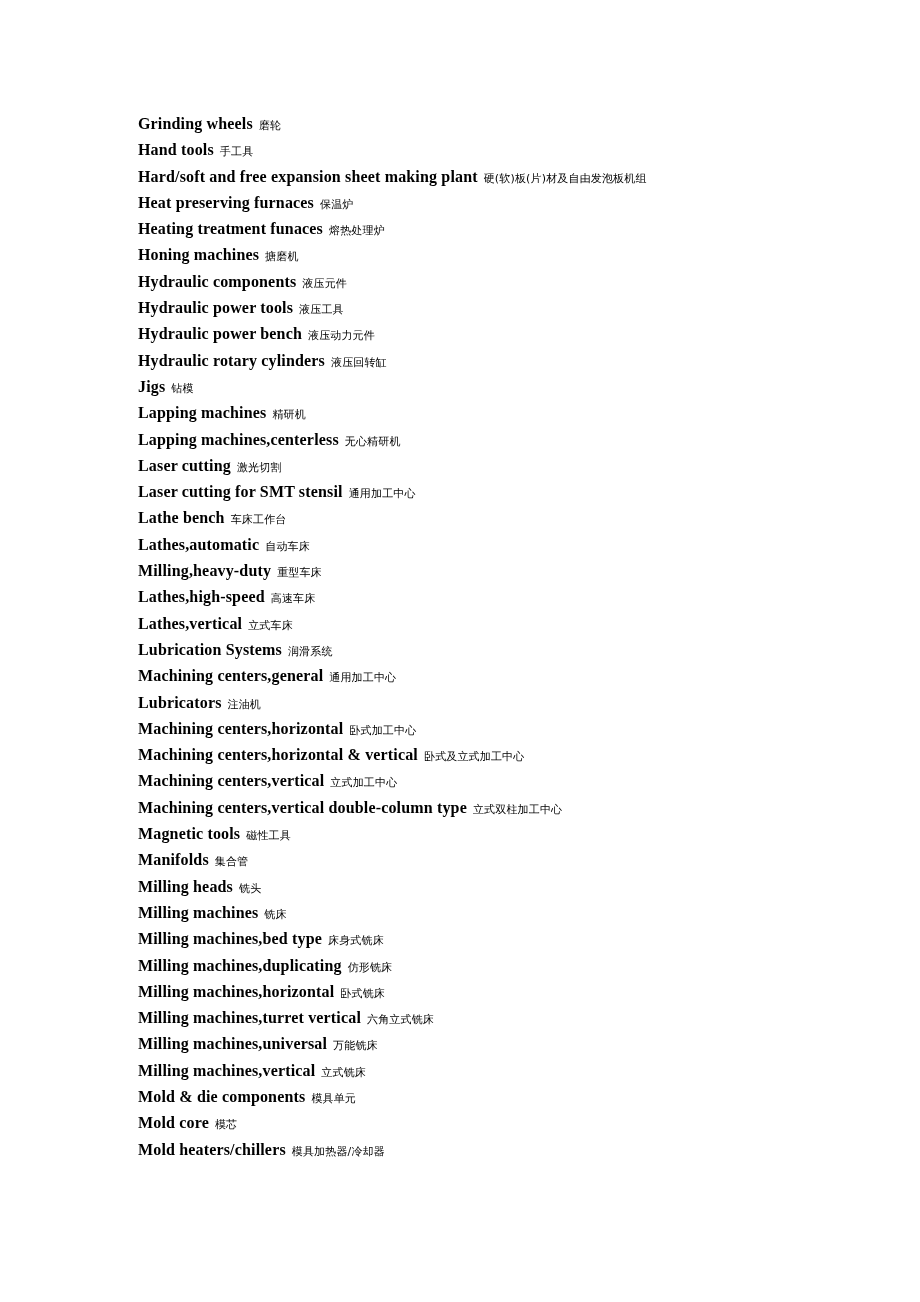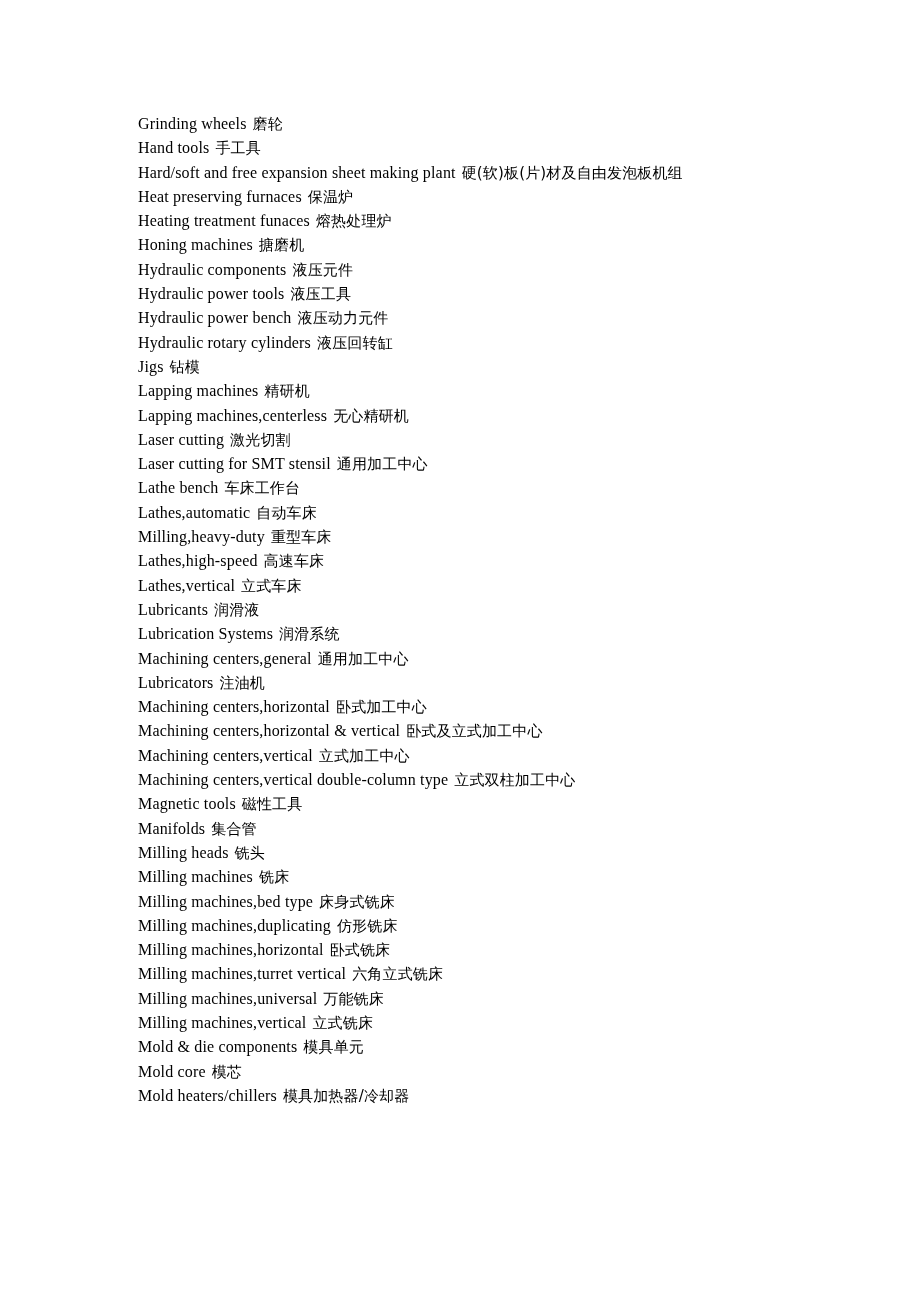--- a/index.html
+++ b/index.html
@@ -30,24 +30,25 @@
   }
   .glossary-entry {
     font-size: 16px;
     line-height: 24.3px;
     white-space: nowrap;
     color: #000000;
     letter-spacing: 0.01em;
   }
   .term-en {
     font-family: "Liberation Serif", "DejaVu Serif", serif;
+    font-weight: bold;
   }
   .term-zh {
     font-family: "DejaVu Sans", "Liberation Sans", sans-serif;
-    font-size: 15px;
+    font-size: 11px;
     margin-left: 6px;
   }
 </style>
 </head>
 <body>
 
 <div class="page">
   <div class="glossary-body">
       <div class="glossary-entry"><span class="term-en">Grinding wheels</span><span class="term-zh">磨轮</span></div>
       <div class="glossary-entry"><span class="term-en">Hand tools</span><span class="term-zh">手工具</span></div>
@@ -62,21 +63,20 @@
       <div class="glossary-entry"><span class="term-en">Jigs</span><span class="term-zh">钻模</span></div>
       <div class="glossary-entry"><span class="term-en">Lapping machines</span><span class="term-zh">精研机</span></div>
       <div class="glossary-entry"><span class="term-en">Lapping machines,centerless</span><span class="term-zh">无心精研机</span></div>
       <div class="glossary-entry"><span class="term-en">Laser cutting</span><span class="term-zh">激光切割</span></div>
       <div class="glossary-entry"><span class="term-en">Laser cutting for SMT stensil</span><span class="term-zh">通用加工中心</span></div>
       <div class="glossary-entry"><span class="term-en">Lathe bench</span><span class="term-zh">车床工作台</span></div>
       <div class="glossary-entry"><span class="term-en">Lathes,automatic</span><span class="term-zh">自动车床</span></div>
       <div class="glossary-entry"><span class="term-en">Milling,heavy-duty</span><span class="term-zh">重型车床</span></div>
       <div class="glossary-entry"><span class="term-en">Lathes,high-speed</span><span class="term-zh">高速车床</span></div>
       <div class="glossary-entry"><span class="term-en">Lathes,vertical</span><span class="term-zh">立式车床</span></div>
-      <div class="glossary-entry"><span class="term-en">Lubricants</span><span class="term-zh">润滑液</span></div>
       <div class="glossary-entry"><span class="term-en">Lubrication Systems</span><span class="term-zh">润滑系统</span></div>
       <div class="glossary-entry"><span class="term-en">Machining centers,general</span><span class="term-zh">通用加工中心</span></div>
       <div class="glossary-entry"><span class="term-en">Lubricators</span><span class="term-zh">注油机</span></div>
       <div class="glossary-entry"><span class="term-en">Machining centers,horizontal</span><span class="term-zh">卧式加工中心</span></div>
       <div class="glossary-entry"><span class="term-en">Machining centers,horizontal &amp; vertical</span><span class="term-zh">卧式及立式加工中心</span></div>
       <div class="glossary-entry"><span class="term-en">Machining centers,vertical</span><span class="term-zh">立式加工中心</span></div>
       <div class="glossary-entry"><span class="term-en">Machining centers,vertical double-column type</span><span class="term-zh">立式双柱加工中心</span></div>
       <div class="glossary-entry"><span class="term-en">Magnetic tools</span><span class="term-zh">磁性工具</span></div>
       <div class="glossary-entry"><span class="term-en">Manifolds</span><span class="term-zh">集合管</span></div>
       <div class="glossary-entry"><span class="term-en">Milling heads</span><span class="term-zh">铣头</span></div>

